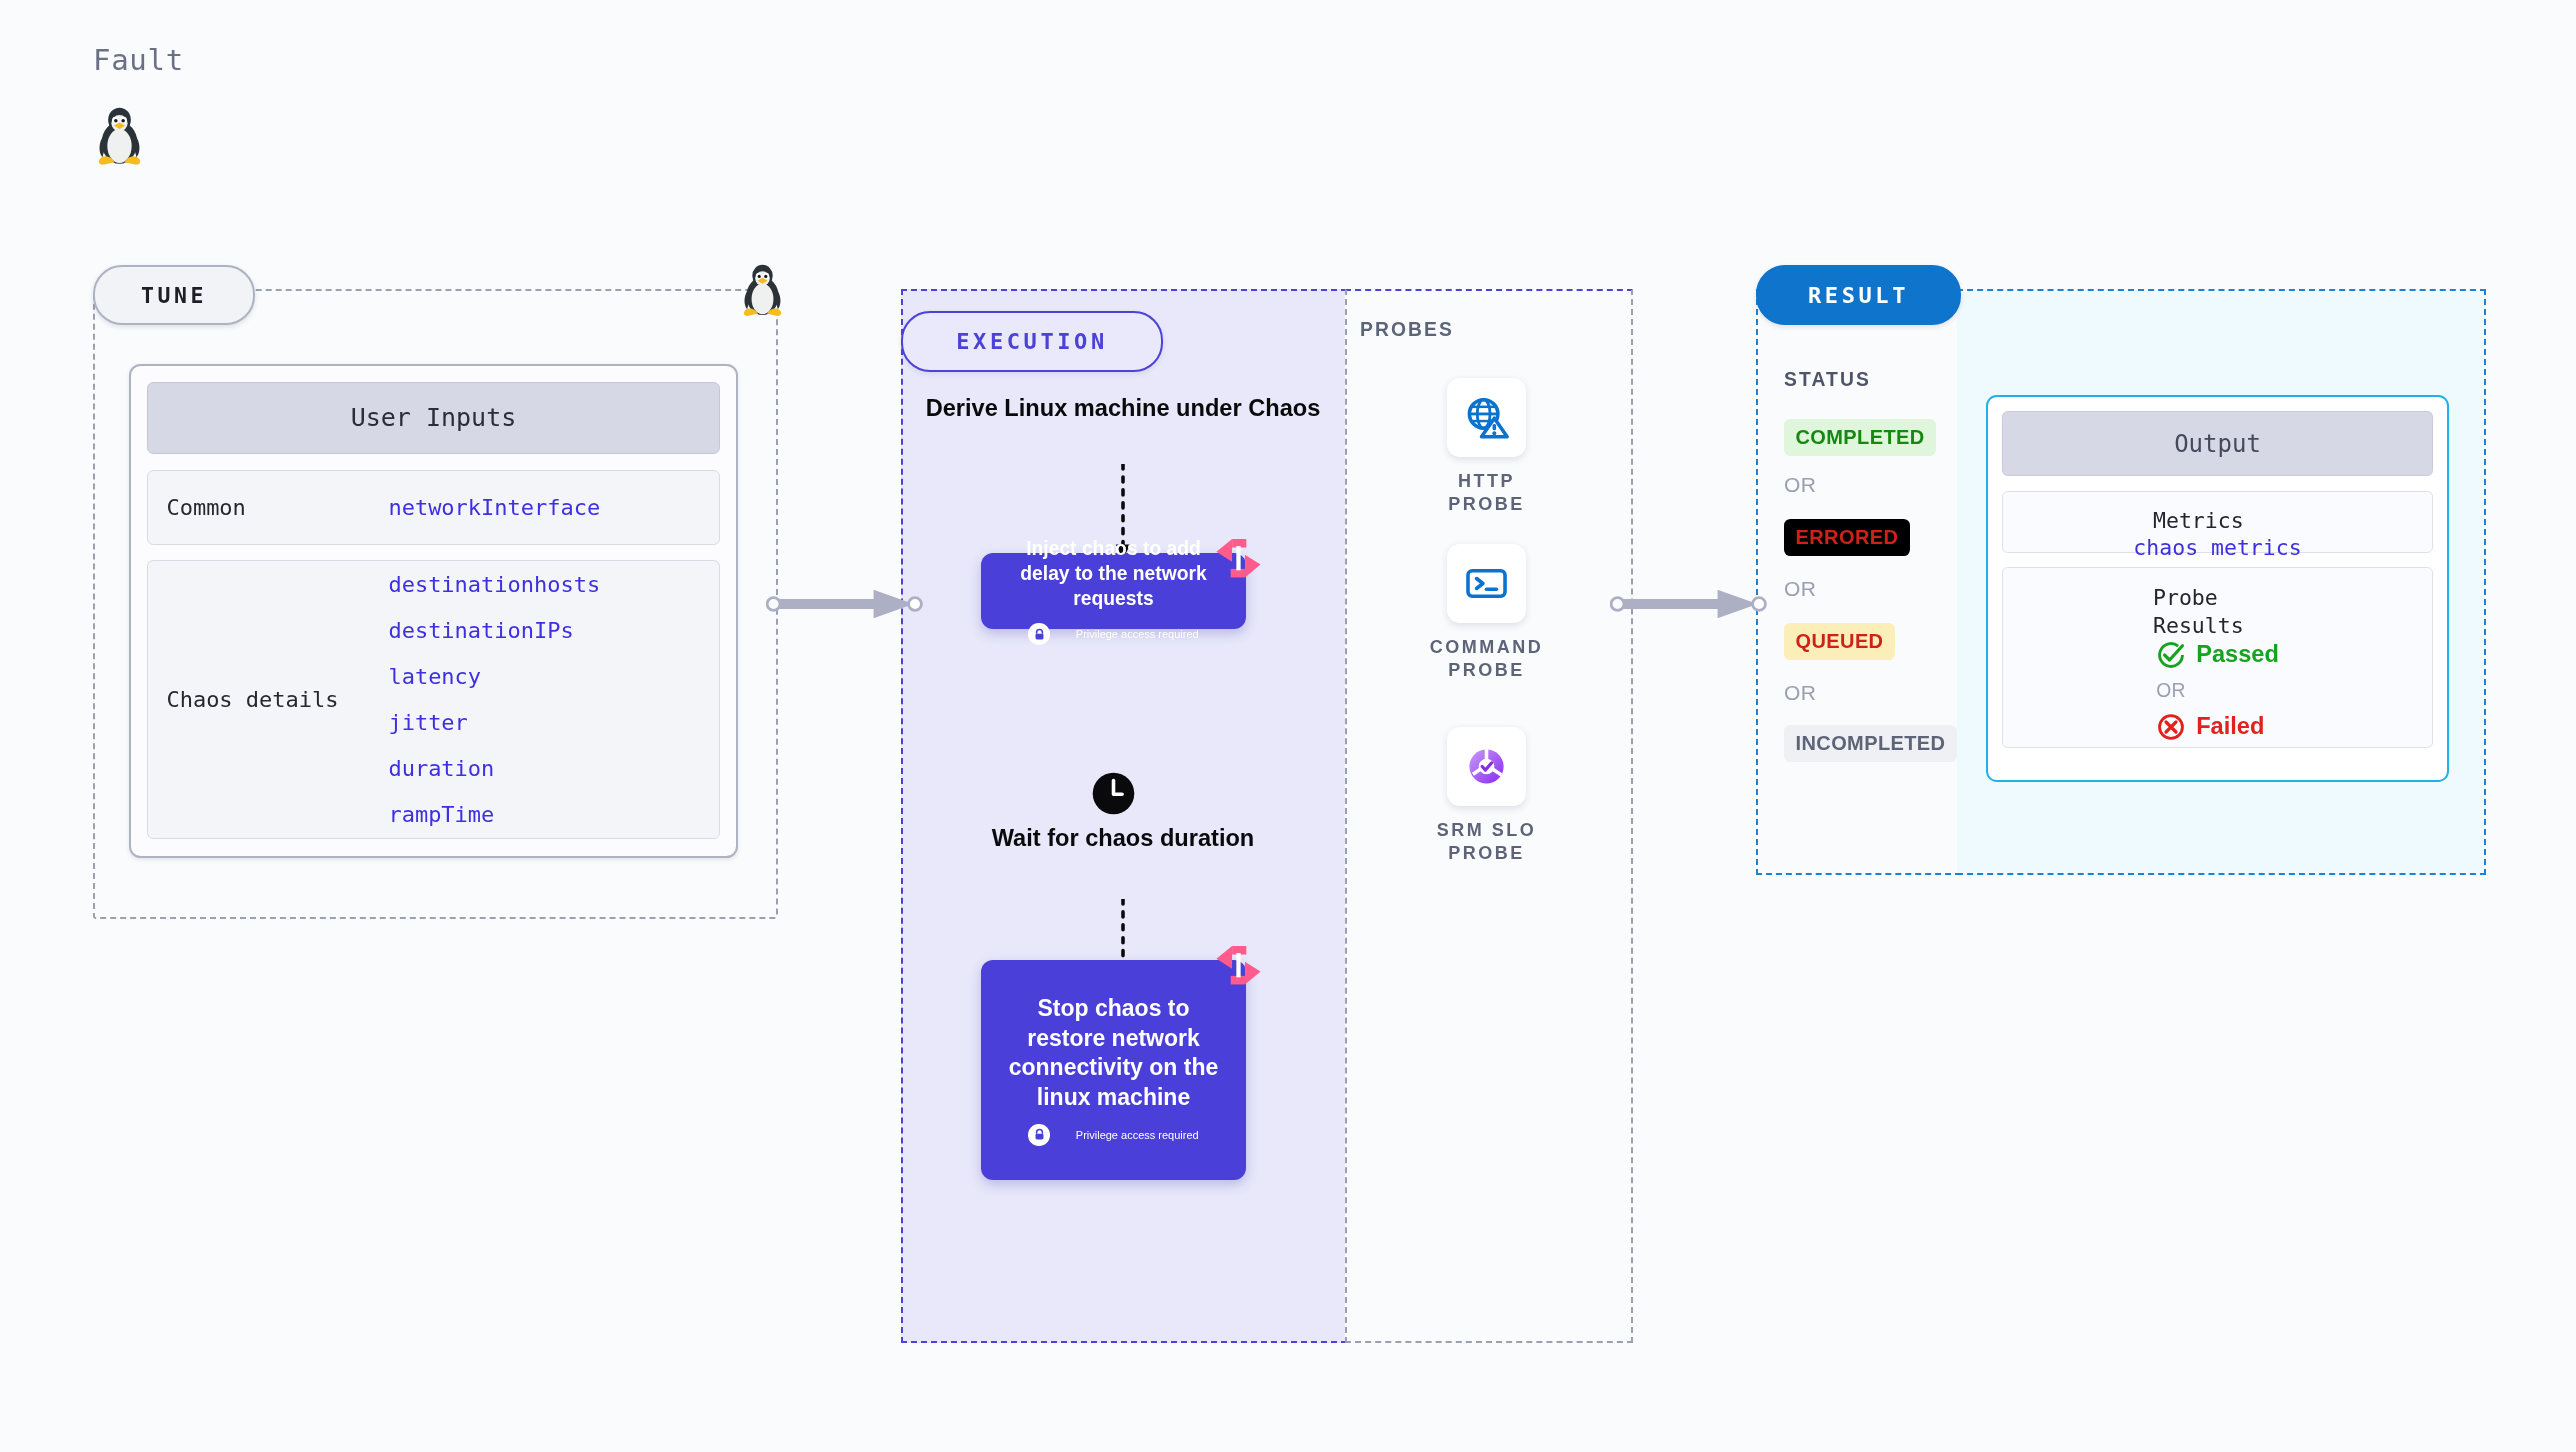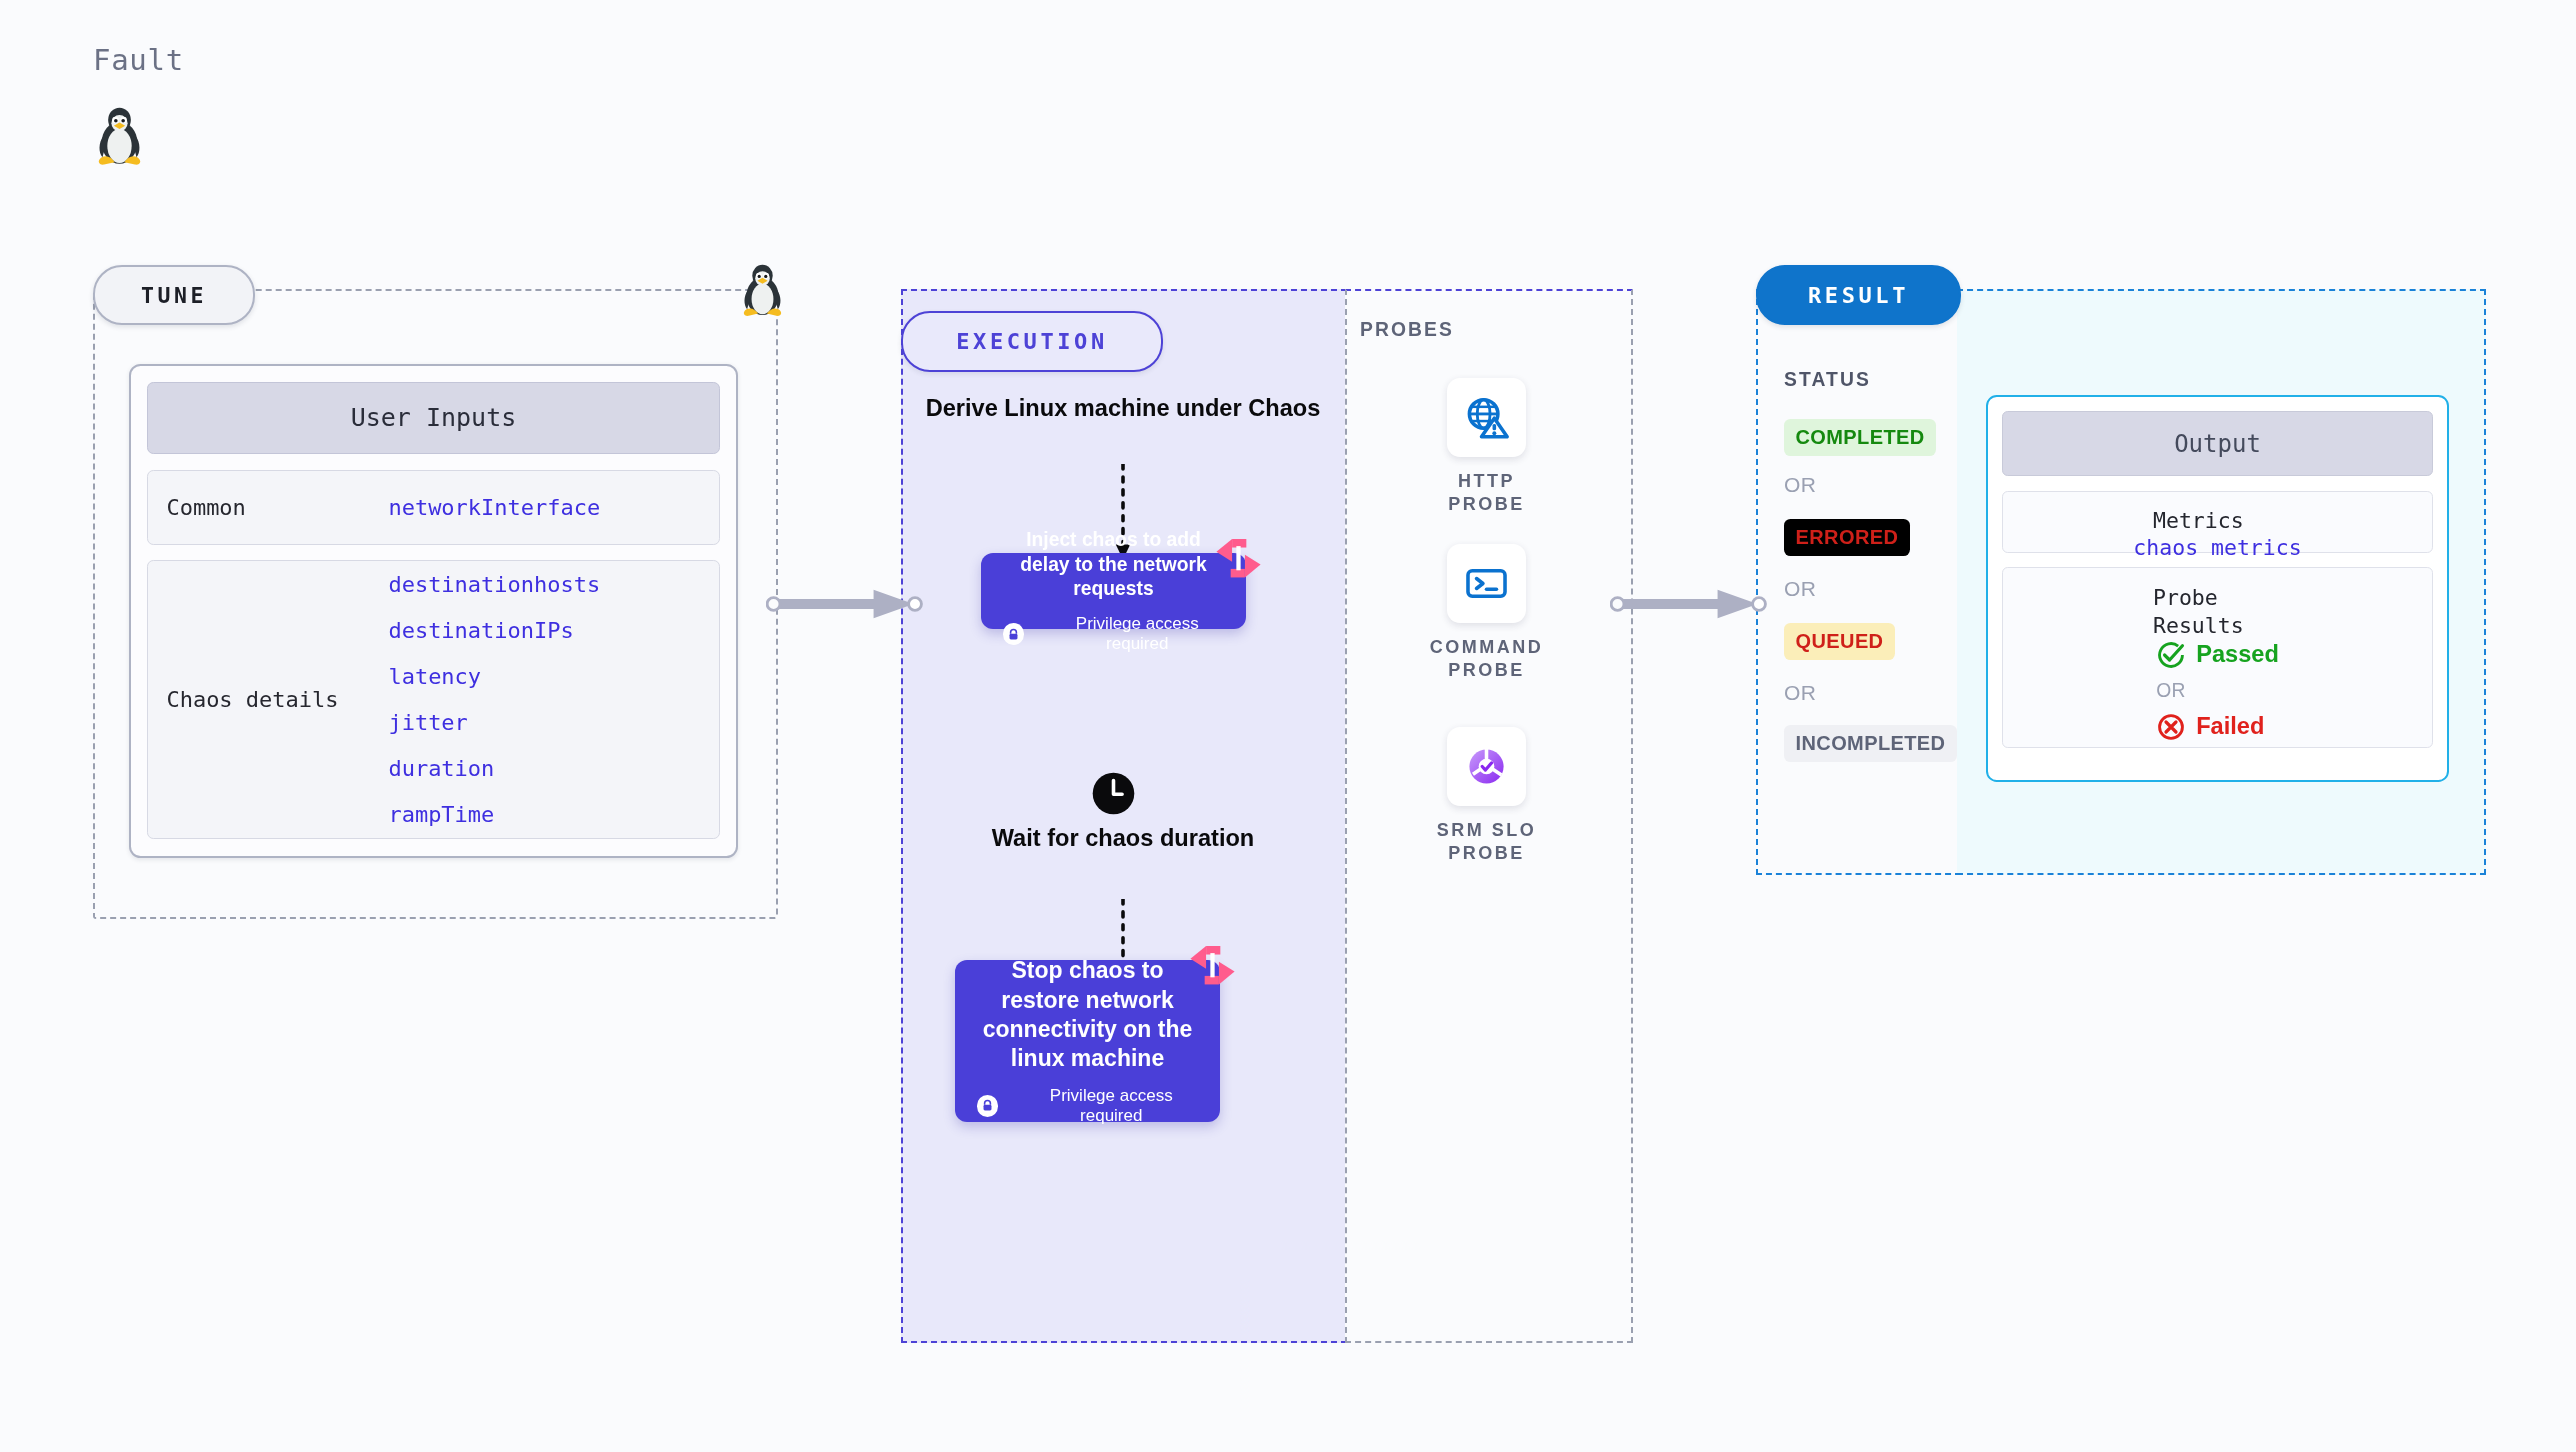--- a/index.html
+++ b/index.html
@@ -120,24 +120,24 @@
   #dot2{top:899px;height:86px;}
   #clock-icon{position:absolute;left:1092px;top:772px;width:43px;height:43px;z-index:4;}
 
   .chaos-card{
     position:absolute;background:#4a3fd8;border-radius:12px;color:#fff;
     box-shadow:0 5px 11.5px rgba(60,50,170,.25);
     display:flex;flex-direction:column;align-items:center;justify-content:center;
     text-align:center;padding:15.8px 21.5px;box-sizing:border-box;z-index:4;
   }
   #card-inject{left:981px;top:553px;width:265px;height:76px;}
-  #card-stop{left:955px;top:960px;width:265px;height:162px;}
+  #card-stop{left:981px;top:960px;width:265px;height:220px;}
   .chaos-card .ct{font-size:19.3px;font-weight:bold;line-height:1.28;}
   #card-stop .ct{font-size:23px;}
-  .priv{display:flex;align-items:center;gap:26px;margin-top:12px;font-size:17px;font-weight:normal;}
+  .priv{display:flex;align-items:center;gap:26px;margin-top:12px;font-size:11px;font-weight:normal;}
   .lock-badge{
     width:21.5px;height:21.5px;border-radius:50%;background:#fff;flex:none;
     display:flex;align-items:center;justify-content:center;
   }
   .harness-badge{position:absolute;right:-15.8px;top:-17px;width:47px;height:43px;}
 
   
   #probes-label{
     position:absolute;left:1360px;top:319px;font-size:19.3px;font-weight:bold;
     color:#5e6478;letter-spacing:2.1px;

